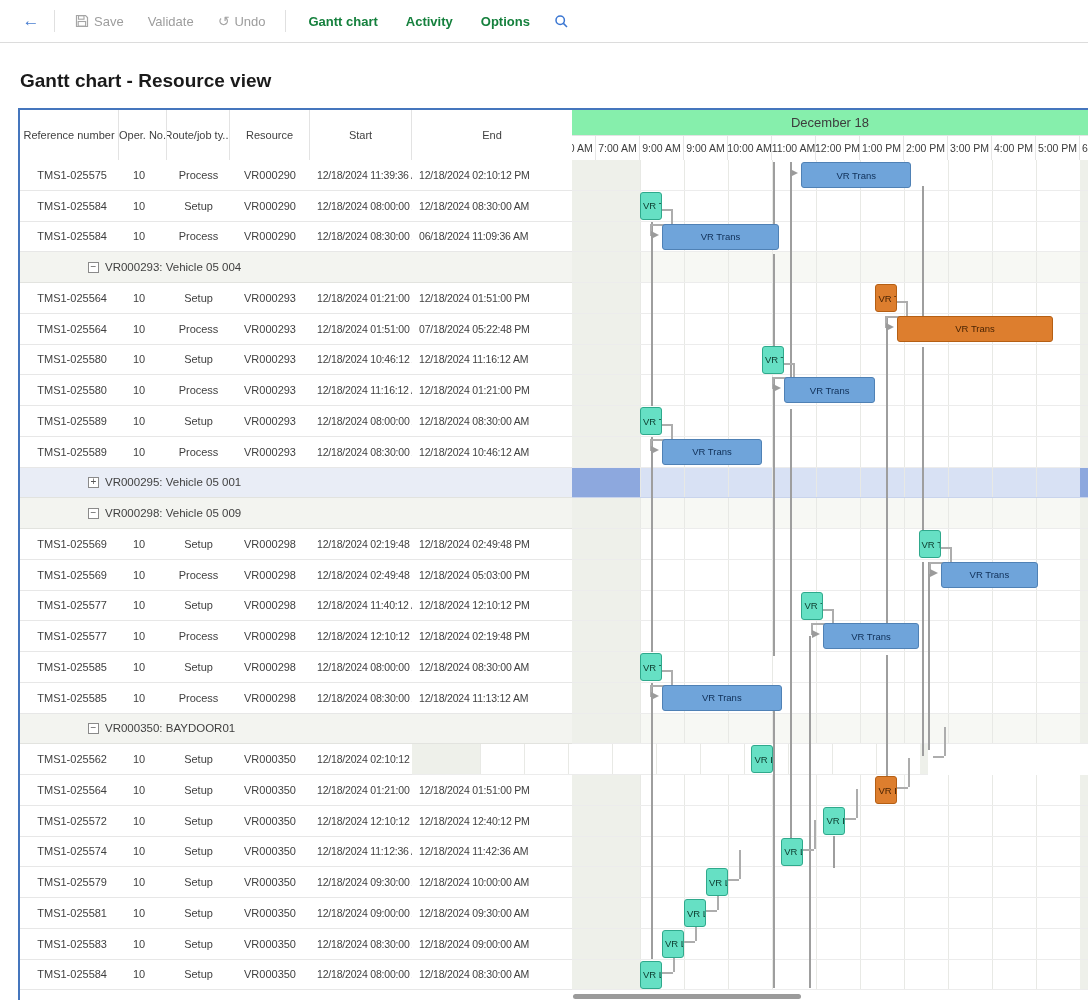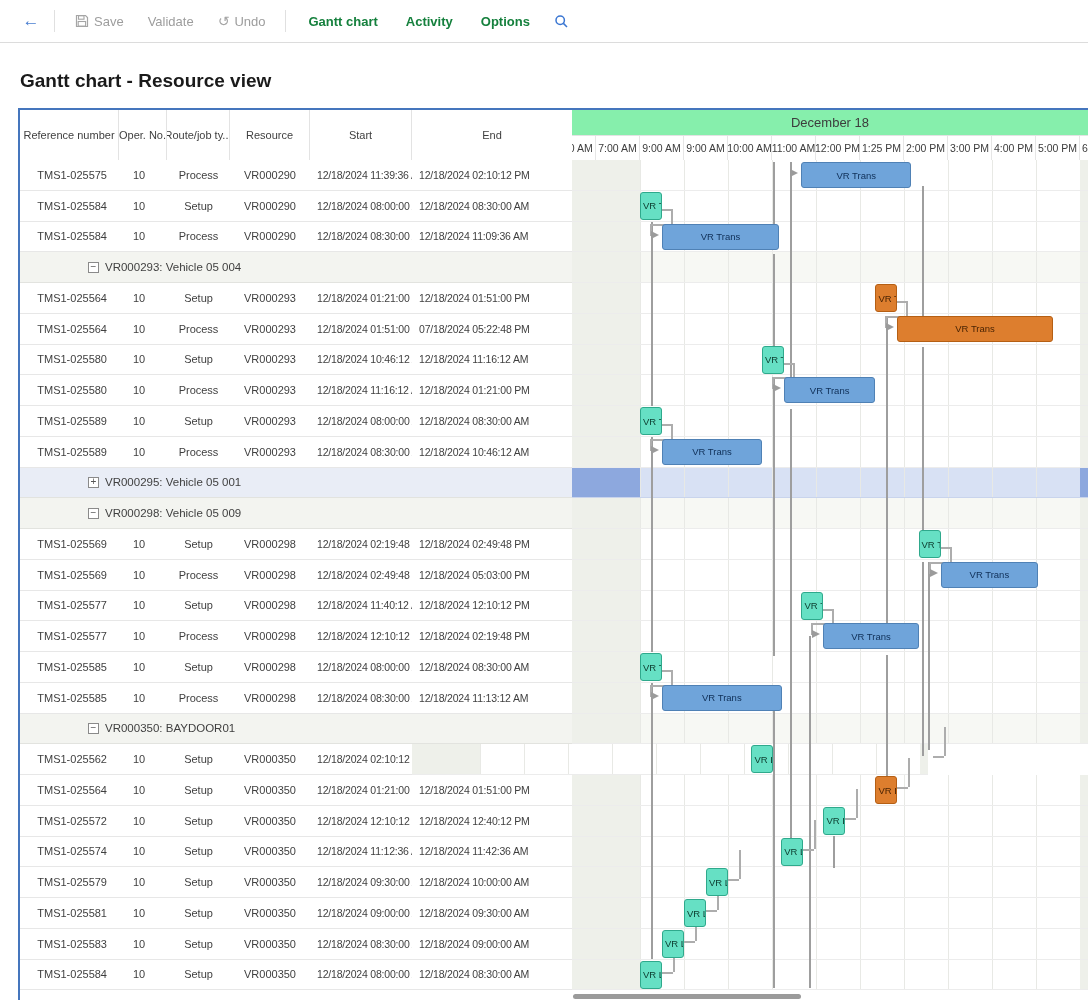--- a/index.html
+++ b/index.html
@@ -140,21 +140,21 @@
       <div class="ghdr">
         <div class="gdate">December 18</div>
         <div class="ghours" id="ghours">
             <div class="hourcell" style="left: -20px;">6:00 AM</div>
             <div class="hourcell" style="left: 24px;">7:00 AM</div>
             <div class="hourcell" style="left: 68px;">9:00 AM</div>
             <div class="hourcell" style="left: 112px;">9:00 AM</div>
             <div class="hourcell" style="left: 156px;">10:00 AM</div>
             <div class="hourcell" style="left: 200px;">11:00 AM</div>
             <div class="hourcell" style="left: 244px;">12:00 PM</div>
-            <div class="hourcell" style="left: 288px;">1:25 PM</div>
+            <div class="hourcell" style="left: 288px;">1:00 PM</div>
             <div class="hourcell" style="left: 332px;">2:00 PM</div>
             <div class="hourcell" style="left: 376px;">3:00 PM</div>
             <div class="hourcell" style="left: 420px;">4:00 PM</div>
             <div class="hourcell" style="left: 464px;">5:00 PM</div>
             <div class="hourcell" style="left: 508px;">6:00 PM</div>
           </div>
       </div>
       <div class="gbody" id="gbody">
           <div class="trow">
             <div class="tc ref">TMS1-025575</div>
@@ -181,21 +181,21 @@
                 <span>VR T</span>
               </div>
             </div>
           </div>
           <div class="trow">
             <div class="tc ref">TMS1-025584</div>
             <div class="tc oper">10</div>
             <div class="tc route">Process</div>
             <div class="tc res">VR000290</div>
             <div class="tc start">12/18/2024 08:30:00 AM</div>
-            <div class="tc end">12/18/2024 11:09:36 AM</div>
+            <div class="tc end">06/18/2024 11:09:36 AM</div>
             <div class="gcell">
               <div class="bar process blue" style="left: 90px; width: 117.04px;">
                 <span>VR Trans</span>
               </div>
             </div>
           </div>
           <div class="trow">
             <div class="tc groupcell">
               <span class="expander">−</span>
               <span>VR000293: Vehicle 05 004</span>

